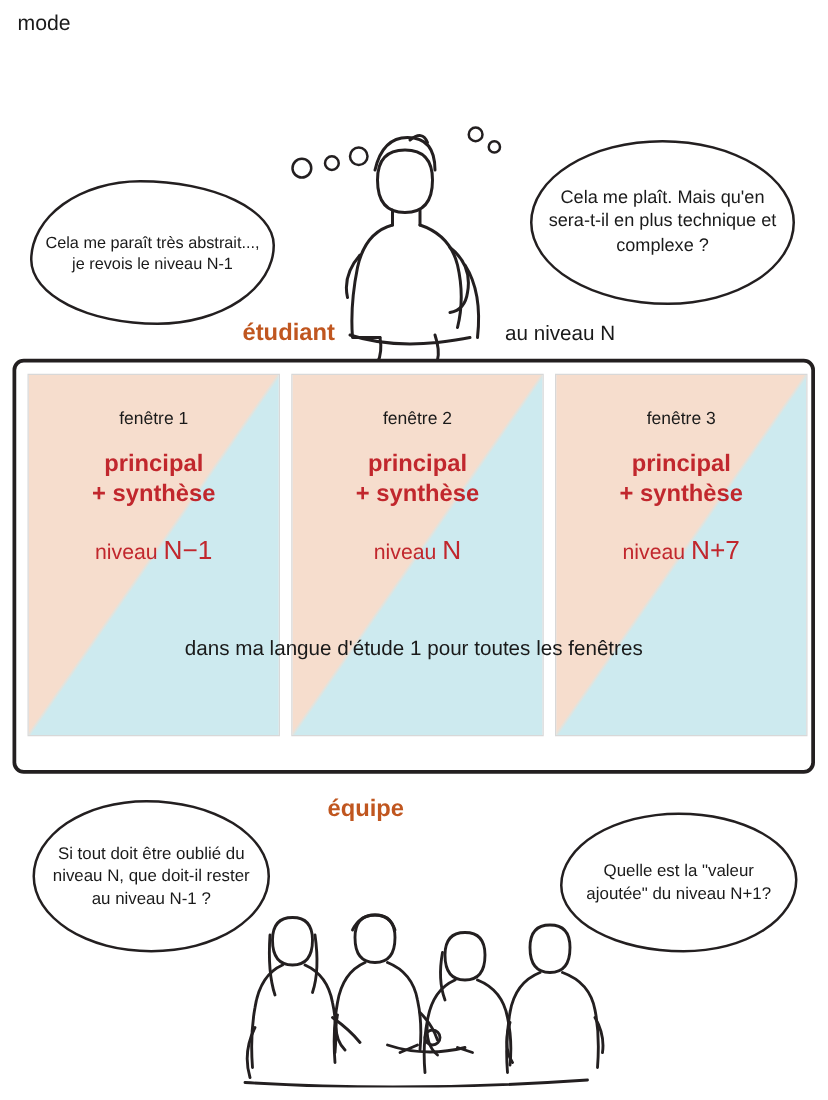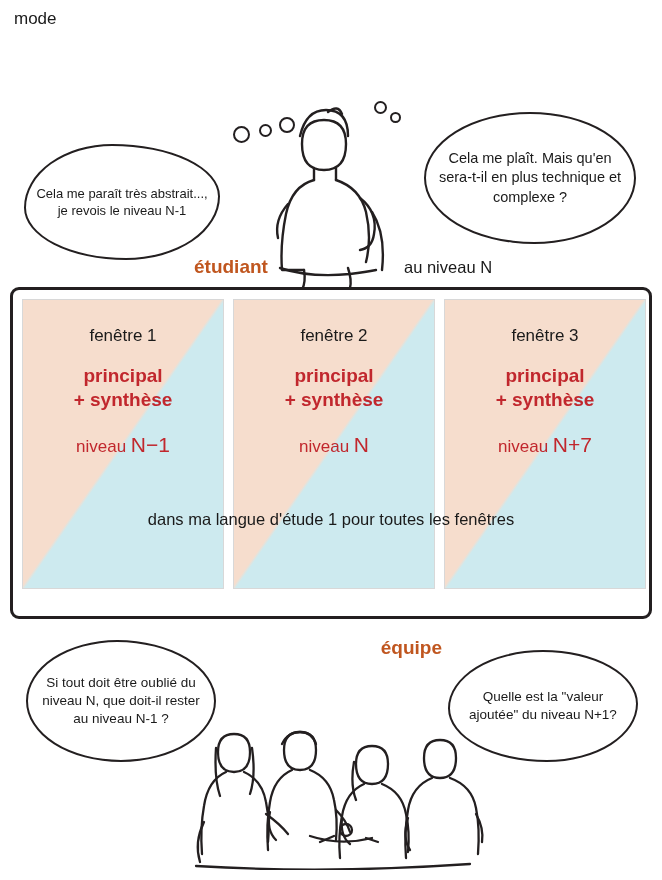--- a/index.html
+++ b/index.html
@@ -159,21 +159,21 @@
     position: relative;
     flex: 1 1 0;
     box-sizing: border-box;
     border: 1px solid #d8d8d8;
     overflow: hidden;
     background: linear-gradient(to bottom right, #f6ddcd 0%, #f6ddcd 49.5%, #cdeaef 50.5%, #cdeaef 100%);
     text-align: center;
   }
   .win-title {
     margin-top: 26px;
-    font-size: 17px;
+    font-size: 14px;
     color: #1a1a1a;
   }
   .win-main {
     margin-top: 18px;
     font-size: 19px;
     font-weight: bold;
     color: #c1272d;
     line-height: 1.28;
   }
   .win-level {
@@ -194,21 +194,21 @@
     font-size: 16.5px;
     color: #1a1a1a;
   }
 
   
   .caption-team {
     position: absolute;
     left: 262px;
     top: 634px;
     width: 180px;
-    text-align: right;
+    text-align: left;
     font-size: 19px;
     font-weight: bold;
     color: #c0561f;
     line-height: 1.45;
   }
 </style>
 </head>
 <body>
 
 <div class="header">

